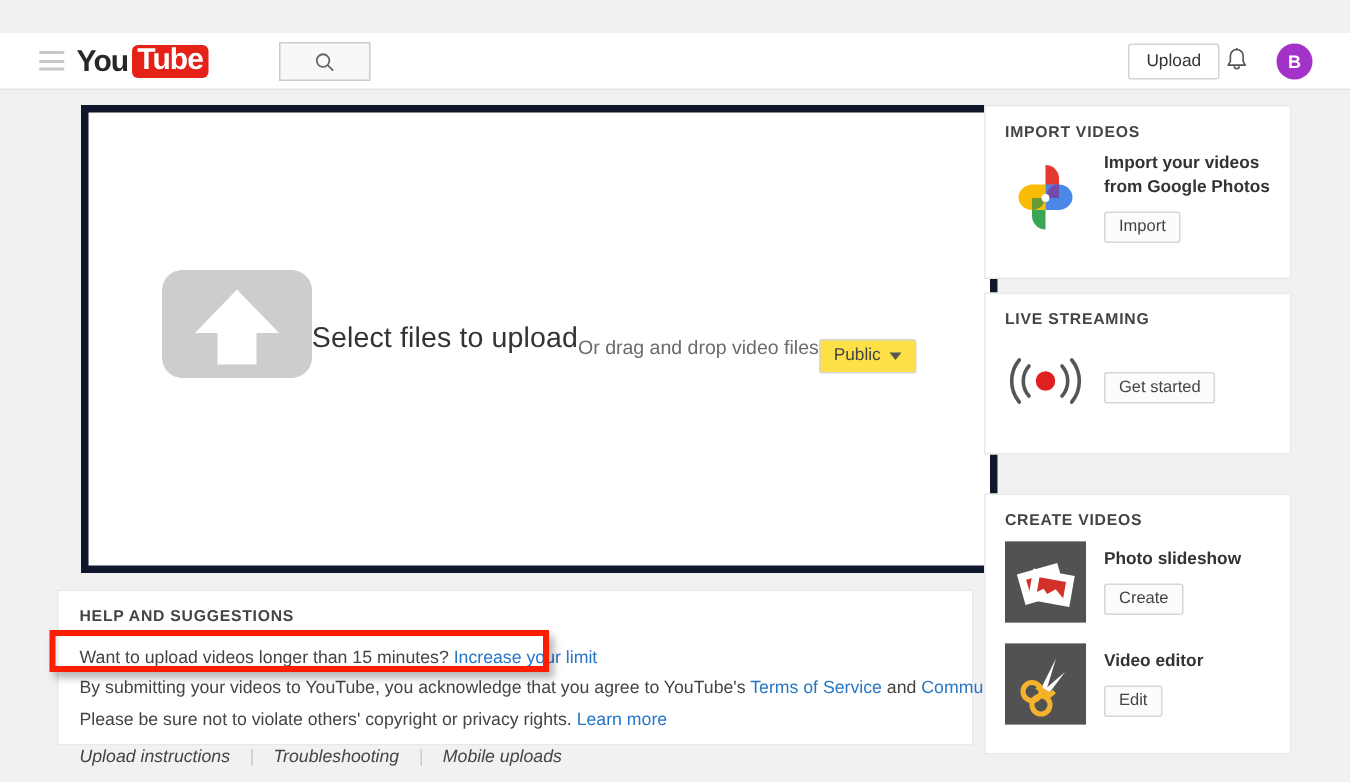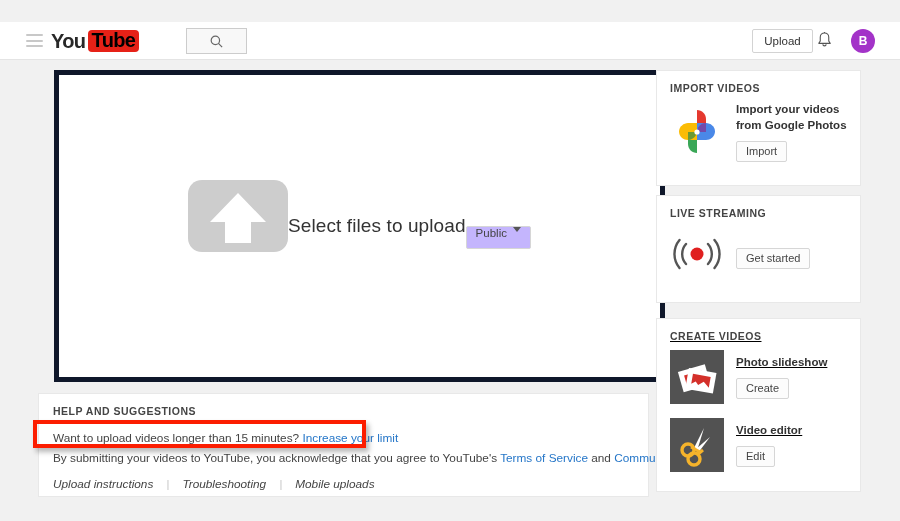--- a/index.html
+++ b/index.html
@@ -16,21 +16,21 @@
     position: absolute; left: 0; top: 0; width: 900px; height: 38px;
     background: #ffffff; border-bottom: 1px solid #e4e4e4;
   }
   #hamburger { position: absolute; left: 26px; top: 12px; width: 17px; height: 13px;
     display: flex; flex-direction: column; justify-content: space-between; cursor: pointer; }
   #hamburger span { display: block; height: 2px; background: #c8c8c8; border-radius: 1px; }
 
   #logo { position: absolute; left: 51px; top: 7px; height: 24px; display: flex; align-items: center; cursor: pointer; }
   #logo .you { font-size: 20px; font-weight: bold; color: #282828; letter-spacing: -0.6px;
     font-family: "Liberation Sans", sans-serif; line-height: 1; }
-  #logo .tube { font-size: 20px; font-weight: bold; color: #000000; background: #e62117;
+  #logo .tube { font-size: 20px; font-weight: bold; color: #ffffff; background: #e62117;
     border-radius: 4px; padding: 0px 4px 1px 4px; margin-left: 2px; letter-spacing: -0.6px; line-height: 1.08; }
 
   #search-wrap { position: absolute; left: 186px; top: 6px; width: 522px; height: 26px; display: flex; }
   #search-input {
     flex: 1; height: 26px; border: 1px solid #ccc; border-right: none;
     padding: 0 8px; font-size: 12.5px; color: #333; outline: none; background: #fff;
     font-family: "Liberation Sans", sans-serif;
   }
   #search-input::placeholder { color: #888; }
   #search-btn {
@@ -54,22 +54,22 @@
   #upload-card {
     position: absolute; left: 54px; top: 48px; width: 611px; height: 312px;
     background: #fff; border: 5px solid #0f172a;
     display: flex; flex-direction: row; align-items: center; justify-content: center;
   }
   #upload-icon { width: 100px; height: 72px; margin-bottom: 20px; cursor: pointer; }
   #select-files { font-size: 19px; color: #333; font-weight: normal; letter-spacing: 0.1px; cursor: pointer; }
   #drag-drop { font-size: 13px; color: #6b6b6b; margin-top: 11px; }
   #privacy-btn {
     margin-top: 22px; height: 23px; padding: 0 9px; border: 1px solid #d6d6d6;
-    background: #c4b5fd; border-radius: 2px; font-size: 11.5px; color: #444;
-    display: flex; align-items: flex-start; gap: 6px; cursor: pointer; font-family: "Liberation Sans", sans-serif;
+    background: #fde047; border-radius: 2px; font-size: 11.5px; color: #444;
+    display: flex; align-items: center; gap: 6px; cursor: pointer; font-family: "Liberation Sans", sans-serif;
   }
   #privacy-btn .caret { width: 0; height: 0; border-left: 4px solid transparent;
     border-right: 4px solid transparent; border-top: 5px solid #555; }
 
   
   #help-card {
     position: absolute; left: 38px; top: 371px; width: 611px; height: 104px;
     background: #fff; border: 1px solid #e8e8e8; padding: 11px 14px 0 14px;
   }
   #help-title { font-size: 10.5px; color: #444; font-weight: bold; letter-spacing: 0.5px; }
@@ -87,21 +87,21 @@
     box-shadow: 3px 4px 5px rgba(0,0,0,0.28); pointer-events: none;
   }
 
   
   .side-card {
     position: absolute; left: 656px; width: 205px; background: #fff; border: 1px solid #e8e8e8;
     padding: 11px 13px 13px 13px;
   }
   #card-import  { top: 48px;  height: 116px; }
   #card-live    { top: 173px; height: 108px; }
-  #card-create  { top: 296px; height: 174px; text-decoration: underline; }
+  #card-create  { top: 307px; height: 174px; }
   .card-title { font-size: 10.5px; color: #444; font-weight: bold; letter-spacing: 0.5px; margin-bottom: 6px; }
   .card-row { display: flex; align-items: center; gap: 12px; margin-top: 8px; }
   .card-text { font-size: 11.5px; color: #333; font-weight: bold; line-height: 1.35; }
   .card-btn {
     margin-top: 8px; height: 21px; padding: 0 9px; border: 1px solid #d6d6d6;
     background: #fcfcfc; border-radius: 2px; font-size: 11px; color: #444; cursor: pointer;
     font-family: "Liberation Sans", sans-serif; display: inline-block; line-height: 19px;
   }
   .thumb { width: 54px; height: 54px; flex: none; }
   .thumb-sq { width: 54px; height: 54px; background: #525252; flex: none; display: block; }
@@ -147,37 +147,41 @@
 
     <div id="avatar">B</div>
   </div>
 
   <div id="upload-card">
     <svg id="upload-icon" viewBox="0 0 100 72">
       <path d="M14 0h72c8 0 14 6 14 14v44c0 8-6 14-14 14H14C6 72 0 66 0 58V14C0 6 6 0 14 0z" fill="#cdcdcd"></path>
       <path d="M50 13 L78 42 H63 V63 H37 V42 H22 Z" fill="#ffffff"></path>
     </svg>
     <div id="select-files">Select files to upload</div>
+    <div id="drag-drop">Or drag and drop video files</div>
     <div id="privacy-btn">
       <span>Public</span>
       <span class="caret"></span>
     </div>
   </div>
 
   <div id="help-card">
     <div id="help-title">HELP AND SUGGESTIONS</div>
 
     <div class="help-line" id="limit-line">
       <span>Want to upload videos longer than 15 minutes? </span><a class="help-link">Increase your limit</a>
     </div>
 
     <div class="help-line">
       <span>By submitting your videos to YouTube, you acknowledge that you agree to YouTube's </span><a class="help-link">Terms of Service</a><span> and </span><a class="help-link">Community Guidelines</a><span>.</span>
     </div>
 
+    <div class="help-line">
+      <span>Please be sure not to violate others' copyright or privacy rights. </span><a class="help-link">Learn more</a>
+    </div>
 
     <div id="help-links">
       <a>Upload instructions</a>
       <span class="sep">|</span>
       <a>Troubleshooting</a>
       <span class="sep">|</span>
       <a>Mobile uploads</a>
     </div>
   </div>
 

